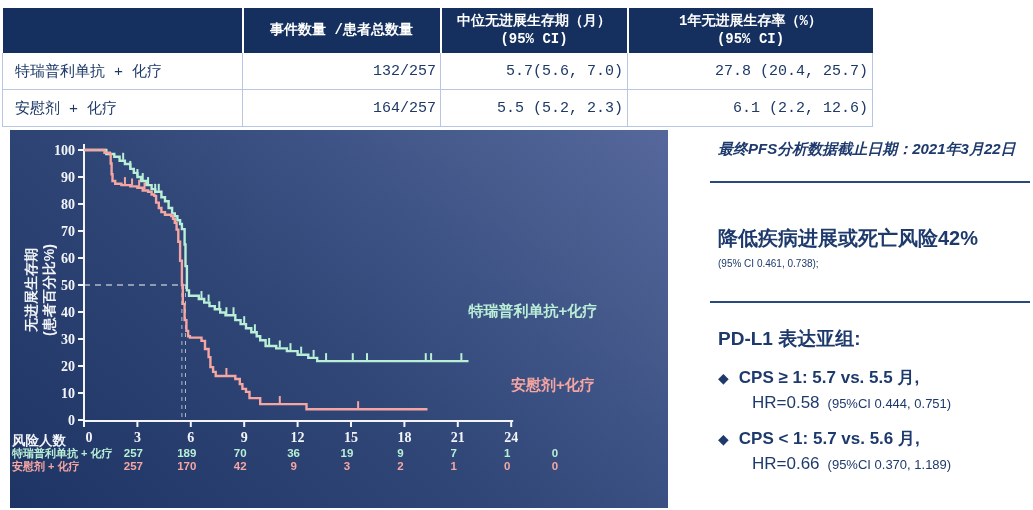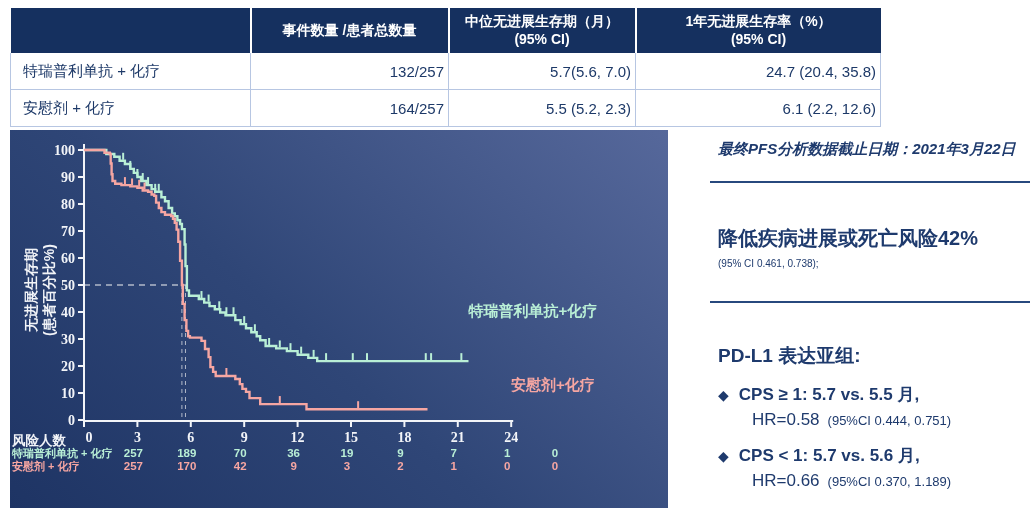--- a/index.html
+++ b/index.html
@@ -1,20 +1,20 @@
 <!DOCTYPE html>
 <html><head>
 <meta charset="utf-8">
 <style>
   html,body{margin:0;padding:0;background:#ffffff;}
   body{width:1033px;height:510px;position:relative;overflow:hidden;
        font-family:"Liberation Sans","DejaVu Sans",sans-serif;}
 
   
-  .sum-table{position:absolute;left:10px;top:8px;width:870px;border-collapse:collapse;table-layout:fixed;}
+  .sum-table{position:absolute;left:2px;top:8px;width:870px;border-collapse:collapse;table-layout:fixed;font-family:Liberation Mono, monospace;}
   .sum-table th{background:#15305f;color:#ffffff;font-weight:bold;font-size:14px;line-height:1.25;
                 padding:5px 4px;border-right:2px solid #ffffff;vertical-align:middle;height:34px;}
   .sum-table th:last-child{border-right:none;}
   .sum-table td{background:#ffffff;color:#1d3968;font-size:15px;text-align:right;
                 border:1px solid #b7c6e2;border-top:none;padding:8px 4px;height:20px;}
   .sum-table td.rowlabel{text-align:left;padding-left:12px;}
   .c1{width:240px;} .c2{width:198px;} .c3{width:187px;} .c4{width:245px;}
 
   
   .chart-panel{position:absolute;left:10px;top:130px;width:658px;height:378px;
@@ -22,21 +22,21 @@
   .chart-panel svg{display:block;}
 
   
   .right-panel{position:absolute;left:710px;top:140px;width:320px;color:#1e3a6d;}
   .rp-date{font-size:15px;font-weight:bold;padding-left:8px;font-style:italic;}
   .rp-hr{border:none;border-top:2px solid #27497e;margin:22px 0 0 0;}
   .rp-headline{font-size:20px;font-weight:bold;margin-top:42px;padding-left:8px;}
   .rp-hrline{font-size:20px;font-weight:bold;margin-top:22px;padding-left:8px;}
   .rp-ciline{font-size:10px;margin-top:6px;padding-left:8px;}
   .rp-hr2{border:none;border-top:2px solid #27497e;margin:32px 0 0 0;}
-  .rp-subtitle{font-size:19px;font-weight:bold;margin-top:40px;padding-left:8px;}
+  .rp-subtitle{font-size:19px;font-weight:bold;margin-top:23px;padding-left:8px;}
   .rp-bullet{display:flex;align-items:baseline;margin-top:14px;padding-left:8px;}
   .rp-diamond{font-size:14px;margin-right:10px;color:#1e3a6d;}
   .rp-bullet-label{font-size:17px;font-weight:bold;}
   .rp-subhr{margin-top:4px;padding-left:42px;font-size:17px;}
   .rp-subci{font-size:13px;margin-left:8px;}
 </style>
 </head>
 <body>
 
 <table class="sum-table">
@@ -58,21 +58,21 @@
     </th>
     <th>
       <div>1年无进展生存率（%）</div>
       <div>(95% CI)</div>
     </th>
   </tr>
   <tr>
     <td class="rowlabel">特瑞普利单抗 + 化疗</td>
     <td>132/257</td>
     <td>5.7(5.6, 7.0)</td>
-    <td>24.7 (20.4, 35.8)</td>
+    <td>27.8 (20.4, 25.7)</td>
   </tr>
   <tr>
     <td class="rowlabel">安慰剂 + 化疗</td>
     <td>164/257</td>
     <td>5.5 (5.2, 2.3)</td>
     <td>6.1  (2.2, 12.6)</td>
   </tr>
 </tbody>
   </table>
 

